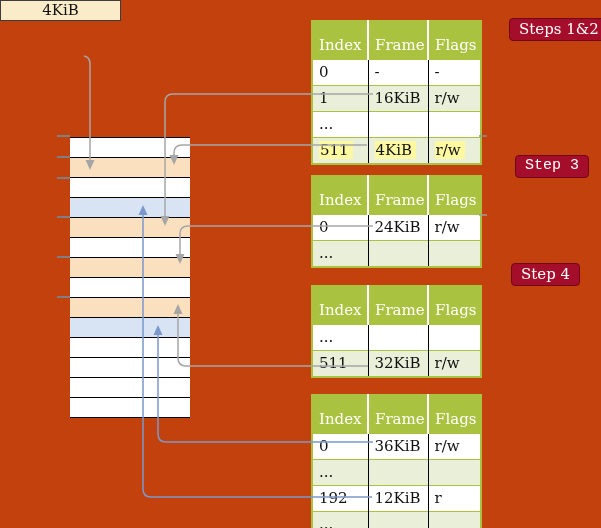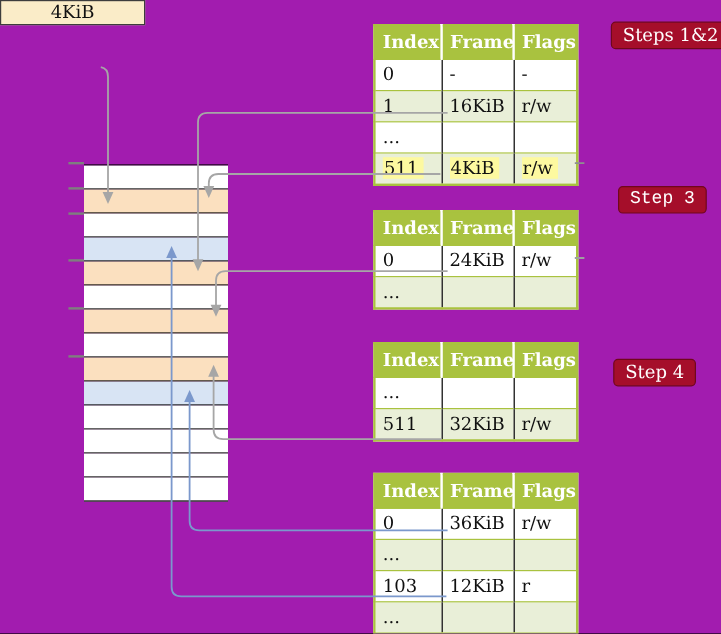--- a/index.html
+++ b/index.html
@@ -1,57 +1,57 @@
 <!DOCTYPE html>
 <html><head>
 <meta charset="utf-8">
 <style>
   html,body { margin:0; padding:0; background:#000; }
   .stage {
     position:relative; width:601px; height:528px; overflow:hidden;
-    background:#a21caf; font-family:"DejaVu Serif", serif;
+    background:#c2410c; font-family:"DejaVu Serif", serif;
   }
   
   .kib-box {
     position:absolute; left:0; top:41; width:119px; height:19px;
     background:#faecc8; border:1px solid #3d3d3d; color:#111;
     font-size:15px; text-align:center; line-height:19px; z-index:3;
   }
   
   .badge {
     position:absolute; background:#a50e2a; color:#fff; font-size:15px;
     line-height:18px; padding:1px 9px 2px 9px; border-radius:4px;
     border:1px solid #70071c; z-index:3; white-space:nowrap;
   }
   .b-step0  { left:186px; top:39px; }
   .b-steps12{ left:509px; top:18px; }
   .b-step3  { left:515px; top:155px;font-family:Liberation Mono, monospace; }
-  .b-step4  { left:511px; top:263px;margin-top:36px; }
+  .b-step4  { left:511px; top:263px; }
   
   .memstack {
     position:absolute; left:70px; top:137px; width:120px;
     border-top:1px solid #000; z-index:1;
   }
   .mrow { height:19px; border-bottom:1px solid #000; }
   .tone-white { background:#ffffff; }
   .tone-peach { background:#fbe0bf; }
   .tone-blue  { background:#d8e4f4; }
   .tick {
     position:absolute; left:57px; width:13px; height:2px;
     background:#7f7f7f; z-index:1;
   }
   
   table.ptable {
     position:absolute; border-collapse:collapse; table-layout:fixed;
     width:169px; background:#fff; z-index:2;
     border:2px solid #a9c23f; font-family:"DejaVu Serif", serif;
   }
   table.ptable th {
-    background:#a9c23f; color:#fff; font-weight:bold; font-size:15px;
-    text-align:right; padding:2px 5px 3px 6px; height:22px;
+    background:#a9c23f; color:#fff; font-weight:normal; font-size:15px;
+    text-align:left; padding:12px 5px 3px 6px; height:22px;
     border-right:2px solid #fff;
   }
   table.ptable th:last-child { border-right:none; }
   table.ptable td {
     font-size:15px; color:#101010; padding:1px 4px 2px 6px; height:22px;
     border-right:1px solid #000; border-top:1.5px solid #a9c23f;
     vertical-align:middle; overflow:hidden; white-space:nowrap;
   }
   table.ptable td:last-child { border-right:none; }
   table.ptable tbody tr:nth-child(even) td { background:#e9efd8; }
@@ -206,21 +206,21 @@
             <td>0</td>
             <td>36KiB</td>
             <td>r/w</td>
           </tr>
           <tr>
             <td>...</td>
             <td></td>
             <td></td>
           </tr>
           <tr>
-            <td>103</td>
+            <td>192</td>
             <td>12KiB</td>
             <td>r</td>
           </tr>
           <tr>
             <td>...</td>
             <td></td>
             <td></td>
           </tr>
         </tbody>
       </table>

